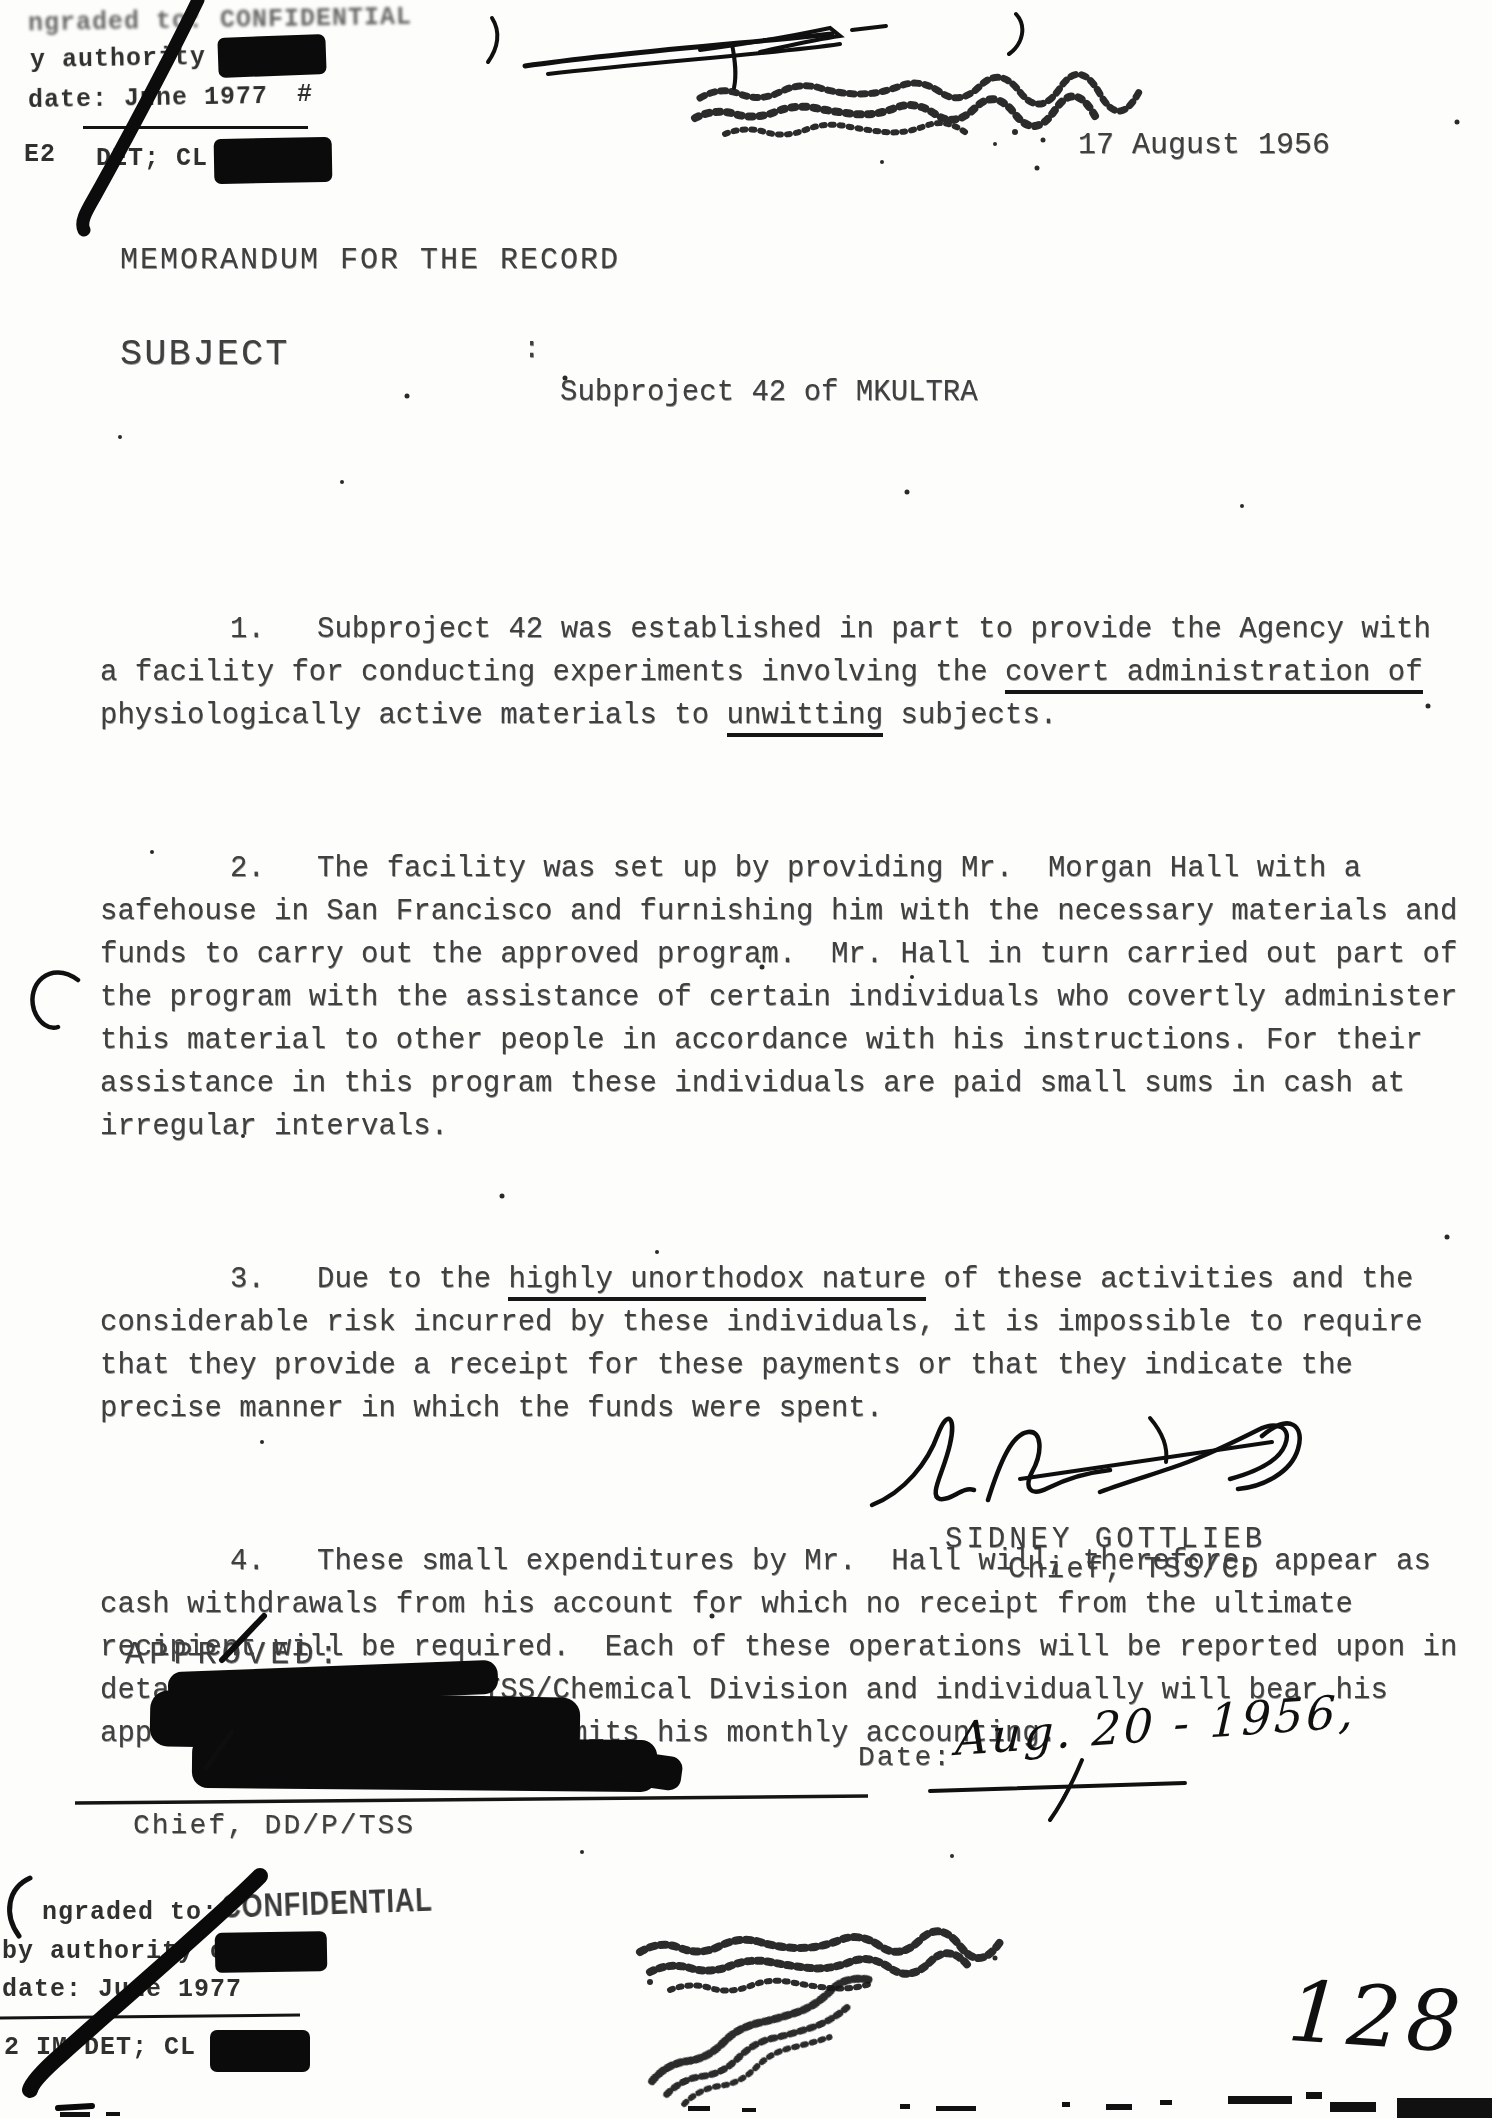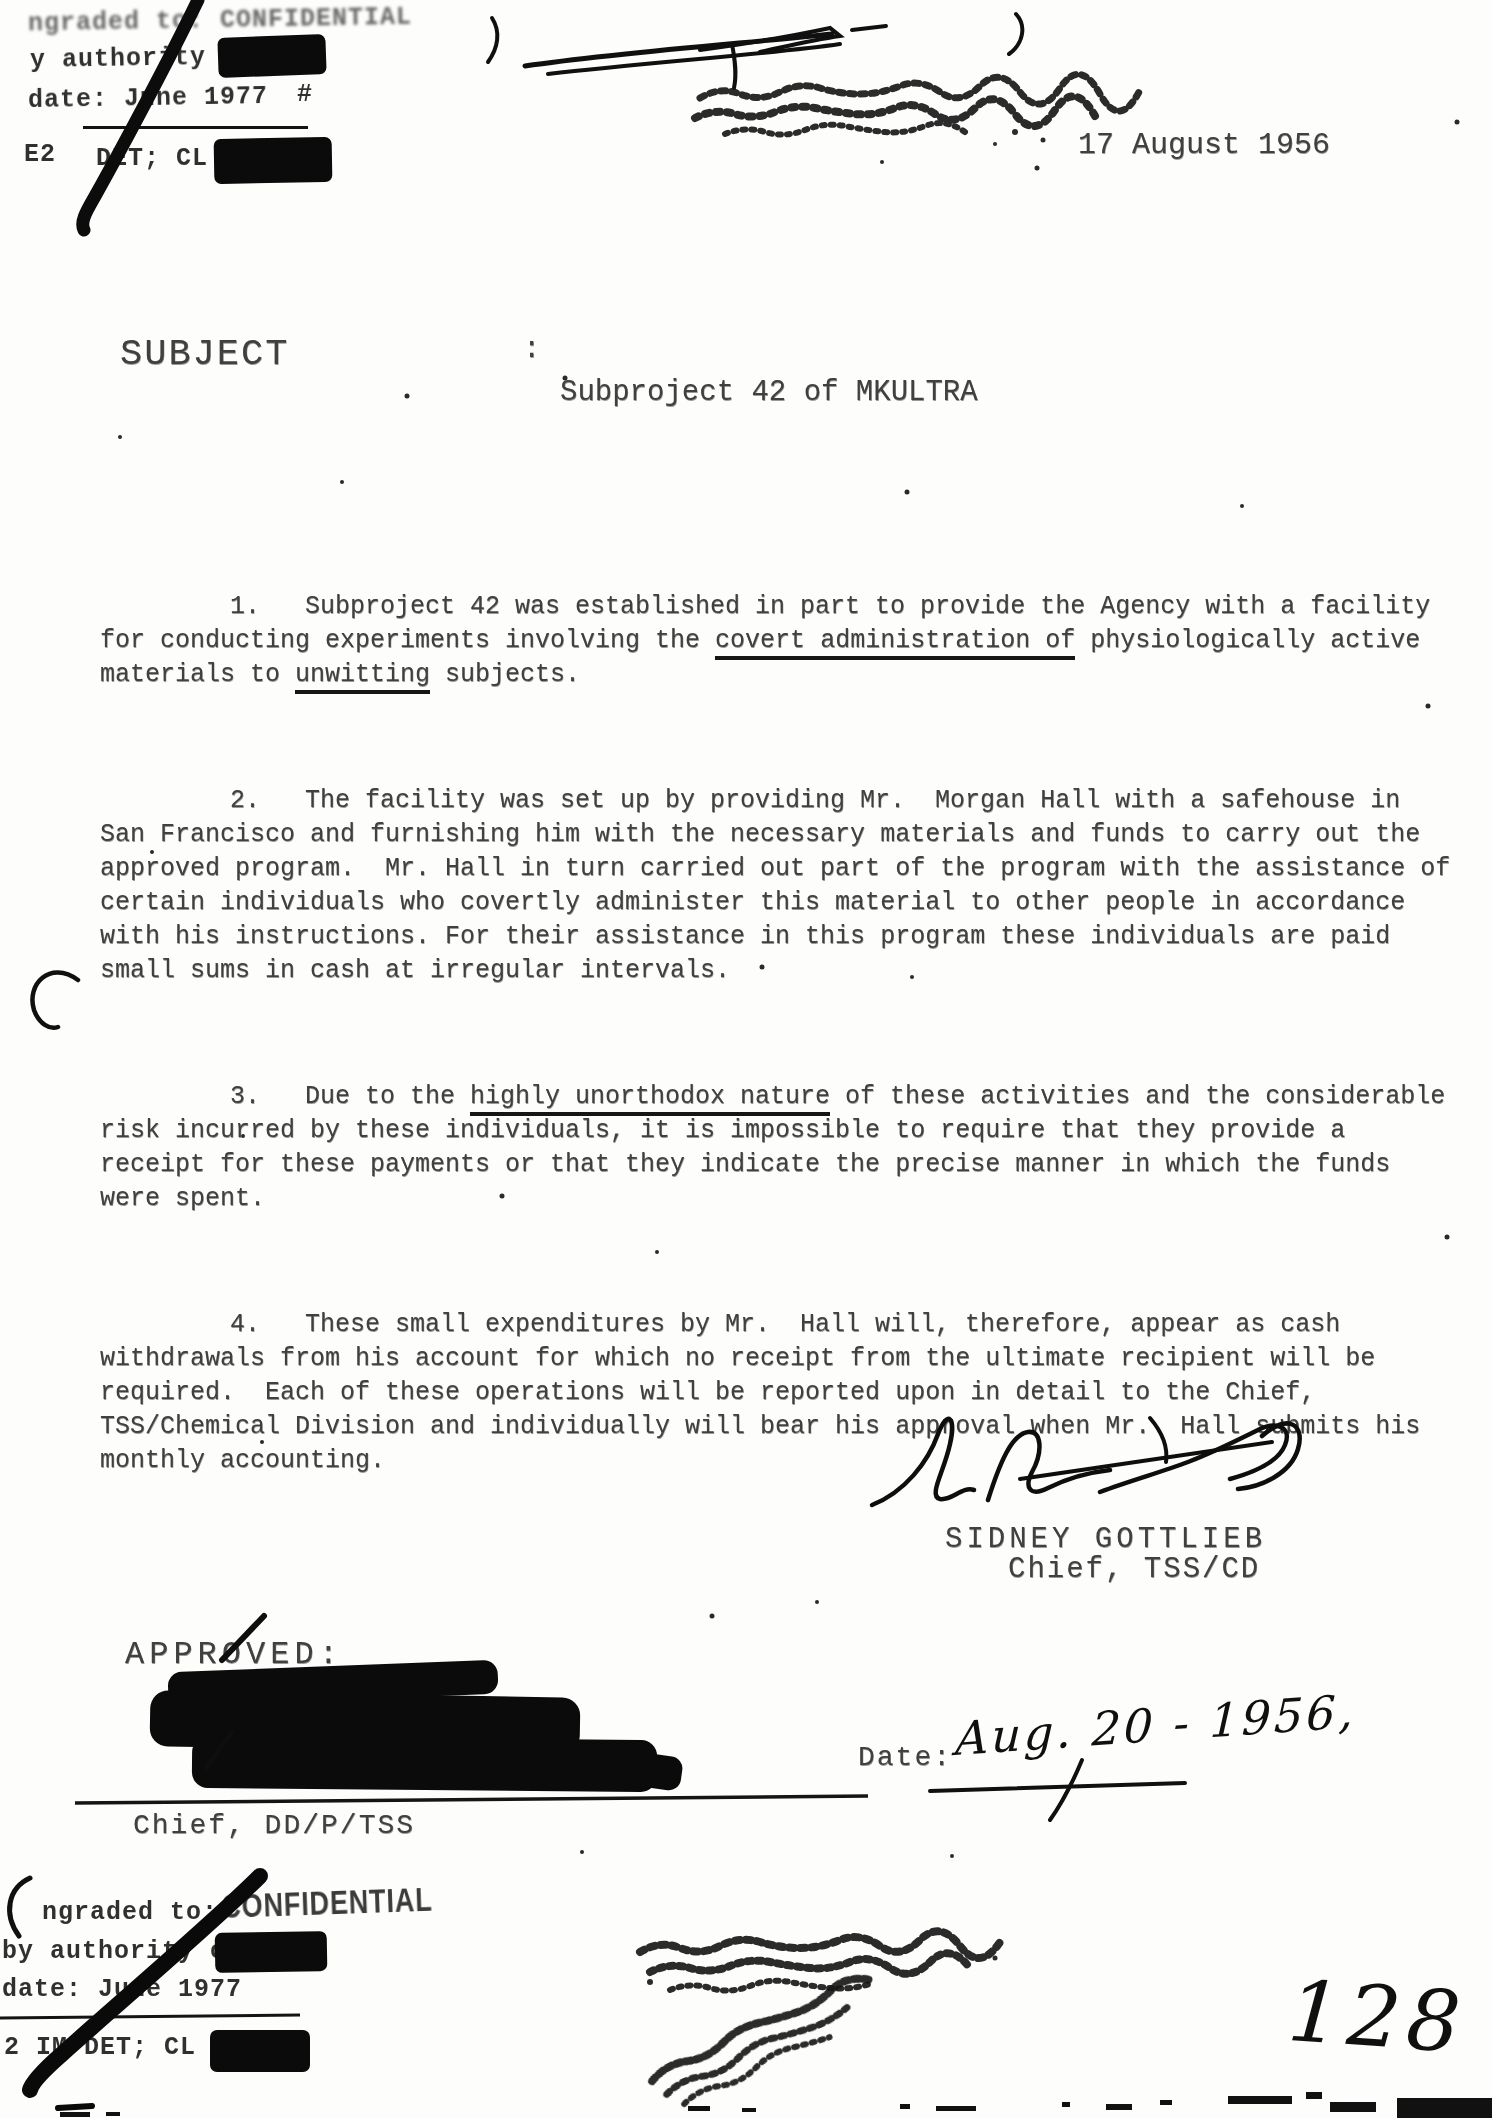--- a/index.html
+++ b/index.html
@@ -13,21 +13,21 @@
     font-family:"Liberation Mono", monospace; color:#404040;
     text-shadow:0.5px 0.5px 0.4px rgba(30,30,30,.45);
     white-space:pre-wrap;
   }
   .stamp{
     font-family:"Liberation Mono", monospace; font-weight:bold; color:#141414;
     font-size:25px; letter-spacing:1px; opacity:.88; filter:blur(.3px);
     white-space:pre;
   }
   .garble{ filter:blur(1.8px) contrast(1.1); opacity:.62; }
-  .body-text{ font-size:25px; line-height:34px; }
+  .body-text{ font-size:29px; line-height:43px; }
   .body-text p{ margin:0 0 24px 0; text-indent:130px; }
   .u{ border-bottom:4px solid #161616; padding-bottom:1px; }
   .redaction{ background:#0b0b0b; border-radius:7px; }
   .conf-stamp{
     font-family:"Liberation Sans", sans-serif; font-weight:bold; font-size:33px;
     color:#1a1a1a; transform:rotate(-2deg) scaleX(.82); transform-origin:left bottom;
     letter-spacing:1px; filter:blur(.5px); opacity:.85; white-space:pre;
   }
   .hand{
     font-family:"DejaVu Serif", serif; font-style:italic; color:#101010;
@@ -45,20 +45,21 @@
   <div class="abs stamp" style="left:28px; top:84px; transform:rotate(-1deg);">date: June 1977</div>
   <div class="abs stamp" style="left:297px; top:80px;">#</div>
   <div class="abs" style="left:83px; top:126px; width:225px; height:3px; background:#141414;"></div>
   <div class="abs stamp" style="left:24px; top:140px;">E2</div>
   <div class="abs stamp" style="left:96px; top:144px;">DET; CL BY</div>
   <div class="abs redaction" style="left:218px; top:36px; width:108px; height:40px; transform:rotate(-2deg);"></div>
   <div class="abs redaction" style="left:214px; top:138px; width:118px; height:45px; transform:rotate(-1deg);"></div>
 
   <div class="abs typed" style="left:1078px; top:128px; font-size:30px;">17 August 1956</div>
 
+  <div class="abs typed" style="left:120px; top:243px; font-size:30px; letter-spacing:2px;">MEMORANDUM FOR THE RECORD</div>
 
   <div class="abs typed" style="left:120px; top:333px; font-size:37px; letter-spacing:2px;">SUBJECT</div>
   <div class="abs typed" style="left:523px; top:333px; font-size:29px;">:</div>
   <div class="abs typed" style="left:560px; top:376px; font-size:29px;">Subproject 42 of MKULTRA</div>
 
   <div class="abs typed body-text" style="left:100px; top:522px; width:1360px;">
     <p><span>1.   Subproject 42 was established in part to provide the Agency with a facility for conducting experiments involving the </span><span class="u">covert administration of</span><span> physiologically active materials to </span><span class="u">unwitting</span><span> subjects.</span></p>
     <p><span>2.   The facility was set up by providing Mr.  Morgan Hall with a safehouse in San Francisco and furnishing him with the necessary materials and funds to carry out the approved program.  Mr. Hall in turn carried out part of the program with the assistance of certain individuals who covertly administer this material to other people in accordance with his instructions. For their assistance in this program these individuals are paid small sums in cash at irregular intervals.</span></p>
     <p><span>3.   Due to the </span><span class="u">highly unorthodox nature</span><span> of these activities and the considerable risk incurred by these individuals, it is impossible to require that they provide a receipt for these payments or that they indicate the precise manner in which the funds were spent.</span></p>
     <p><span>4.   These small expenditures by Mr.  Hall will, therefore, appear as cash withdrawals from his account for which no receipt from the ultimate recipient will be required.  Each of these operations will be reported upon in detail to the Chief,  TSS/Chemical Division and individually will bear his approval when Mr.  Hall submits his monthly accounting.</span></p>

